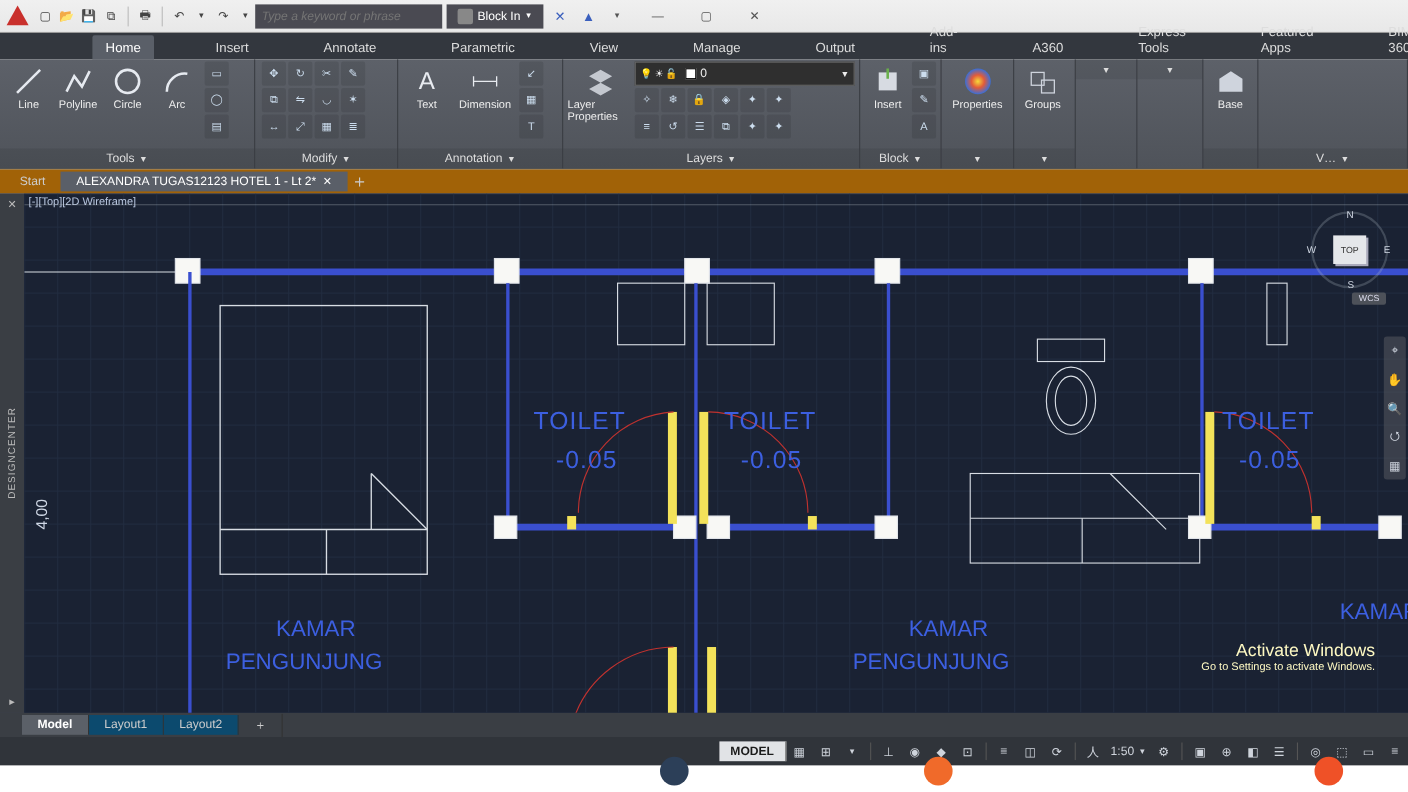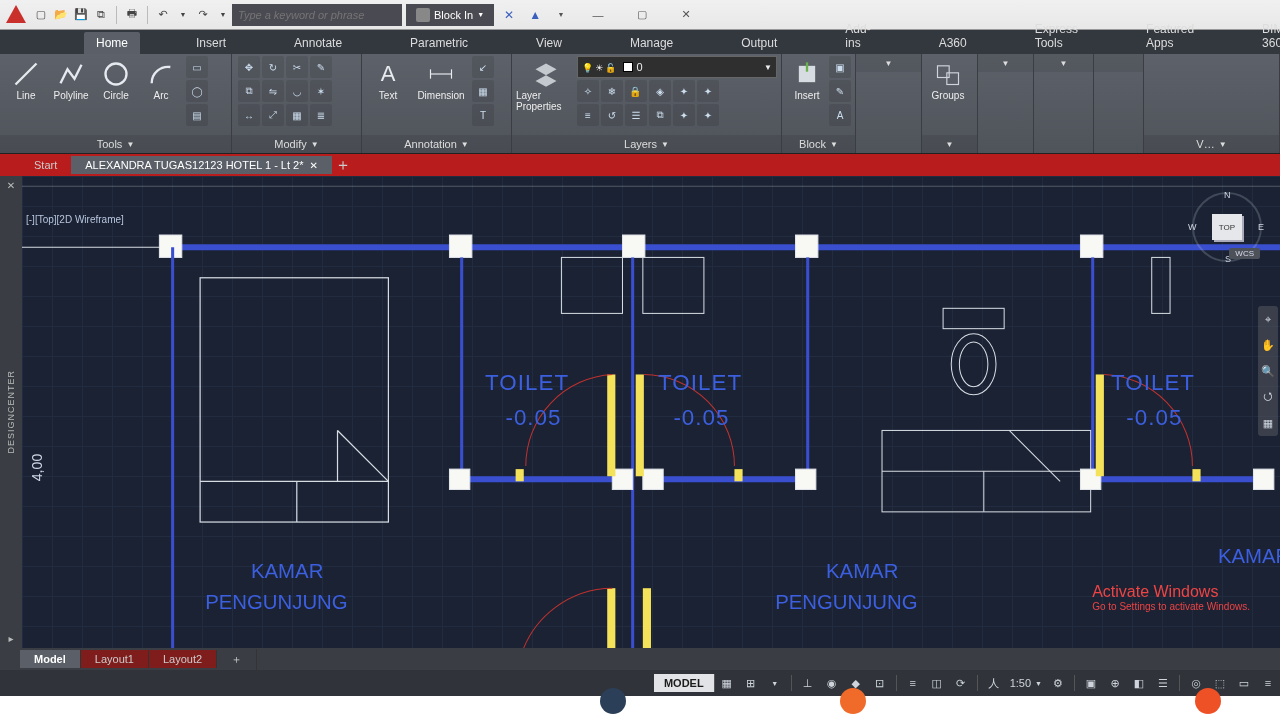--- a/index.html
+++ b/index.html
@@ -35,77 +35,77 @@
 .big-btn .icon { width:28px; height:28px; display:flex; align-items:center; justify-content:center; margin:4px 0 2px; }
 .ico { width:100%; height:100%; }
 .mini-grid { display:grid; grid-template-columns:repeat(4,22px); grid-template-rows:repeat(3,22px); gap:2px; margin-left:2px; }
 .mini { width:22px; height:22px; background:rgba(0,0,0,.1); display:flex;align-items:center;justify-content:center; color:#cde; font-size:10px; cursor:pointer; border-radius:2px; }
 .layer-combo { height:22px; background:#2f2f2f; color:#eee; font-size:11px; border:1px solid #666; width:200px; display:flex; align-items:center; padding:0 4px; gap:4px; }
 .layer-combo .lc-icons span { font-size:9px; margin-right:2px; }
 .layer-combo .swatch { width:10px;height:10px; background:#fff; border:1px solid #000; }
 .layer-combo .caret { margin-left:auto; font-size:8px; }
 
 
-.filetabs { height:22px; background:#b91c1c; display:flex; align-items:center; padding-left:20px; }
+.filetabs { height:22px; background:#a16207; display:flex; align-items:center; padding-left:4px; }
 .ftab { padding:3px 14px; font-size:11px; color:#ccc; cursor:pointer; display:flex; align-items:center; gap:6px; }
 .ftab.active { background:#5a5f68; color:#fff; }
 .ftab .close { font-size:10px; }
 .addtab { width:22px; text-align:center; color:#ccc; cursor:pointer; }
 
 
 .drawing-wrap { position:relative; height:472px; background:#1a2233; display:flex; }
 .side-tabs { width:22px; background:#3a3e44; display:flex; flex-direction:column; align-items:center; color:#bbb; }
 .side-tabs .vtxt { writing-mode:vertical-rl; transform:rotate(180deg); font-size:9px; margin-top:auto; margin-bottom:auto; letter-spacing:1px; }
 .side-close { font-size:10px; padding:4px 0; cursor:pointer; }
 .canvas { flex:1; position:relative; background:#1a2233; overflow:hidden; }
 .grid { position:absolute; inset:0;
   background-image:
     linear-gradient(#212c40 1px, transparent 1px),
     linear-gradient(90deg,#212c40 1px, transparent 1px);
   background-size: 30px 30px;
 }
-.viewport-label { position:absolute; top:2px; left:4px; color:#b8c6df; font-size:10px;margin-top:36px; }
+.viewport-label { position:absolute; top:2px; left:4px; color:#b8c6df; font-size:10px; }
 .navcube { position:absolute; top:16px; right:18px; width:70px; height:70px; }
 .navcube .ring { position:absolute; inset:0; border:2px solid rgba(180,190,200,.25); border-radius:50%; }
 .navcube .cube { position:absolute; left:20px; top:22px; width:30px;height:26px; background:#e5e7ea; color:#333; font-size:8px;display:flex;align-items:center;justify-content:center; box-shadow:2px 2px 0 #aab; }
 .navcube .n,.navcube .s,.navcube .e,.navcube .w { position:absolute; font-size:9px; color:#cfd6e2; }
 .navcube .n{top:-2px;left:32px}.navcube .s{bottom:-2px;left:33px}.navcube .e{right:-2px;top:30px}.navcube .w{left:-4px;top:30px}
-.wcs-badge { position:absolute; top:72px; right:20px; background:#4d5159; color:#dde; font-size:8px; padding:1px 6px; border-radius:2px;}
+.wcs-badge { position:absolute; top:90px; right:20px; background:#4d5159; color:#dde; font-size:8px; padding:1px 6px; border-radius:2px;}
 .navbar-right { position:absolute; right:2px; top:130px; width:20px; background:rgba(80,84,92,.6); border-radius:3px; display:flex; flex-direction:column; }
 .navbar-right div { height:26px; display:flex;align-items:center;justify-content:center; color:#cdd3dd; font-size:11px; cursor:pointer; }
 
 
 .cad { position:absolute; inset:0; }
 .wall   { stroke:#3a4fcf; stroke-width:6; fill:none; }
 .wallthin { stroke:#3a4fcf; stroke-width:3; fill:none; }
 .outline{ stroke:#d8dde4; stroke-width:1; fill:none; }
 .outline2{ stroke:#d8dde4; stroke-width:1.2; fill:none; }
 .door-arc { stroke:#c0322f; stroke-width:1; fill:none; }
 .label-blue { fill:#3c5fe0; font-size:22px; font-family:Arial; letter-spacing:1px; }
 .label-blue2 { fill:#3c5fe0; font-size:20px; font-family:Arial; }
 .col { fill:#f8f8f5; stroke:#e2e5ea; stroke-width:1; }
 .door-jamb { fill:#f3e25a; }
 .dim-vert { fill:#cfd7e5; font-size:14px; font-family:Arial; }
 
 
 .layouttabs { height:22px; background:#3a3e44; display:flex; align-items:center; padding-left:20px; }
-.ltab { padding:3px 14px; font-size:11px; color:#ccc; background:#7f1d1d; border-right:1px solid #333; cursor:pointer; }
+.ltab { padding:3px 14px; font-size:11px; color:#ccc; background:#0c4a6e; border-right:1px solid #333; cursor:pointer; }
 .ltab.active { background:#5b6068; color:#fff; font-weight:600; }
 .ltab.add { background:transparent; }
 
 
 .statusbar { height:26px; background:#30343a; display:flex; align-items:center; color:#cfd4dc; font-size:11px; }
 .statusbar .spacer { flex:1; }
 .model-toggle { background:#e1e3e6; color:#1b1b1b; padding:3px 10px; font-weight:600; border-right:1px solid #555; }
 .sb-btn { width:24px; height:22px; display:flex; align-items:center; justify-content:center; cursor:pointer; color:#cfd4dc; }
 .sb-sep { width:1px; height:16px; background:#555; margin:0 4px; }
 .scale { padding:0 4px; display:flex; align-items:center; gap:4px; }
 
 
-.activate { position:absolute; right:30px; bottom:36px; color:#ef4444; text-align:left; pointer-events:none; }
+.activate { position:absolute; right:30px; bottom:36px; color:#fef9c3; text-align:right; pointer-events:none; }
 .activate .t1{ font-size:16px; } .activate .t2{ font-size:10px; }
 
 
 .below { height:24px; background:#fff; position:relative; }
 .below .dot { position:absolute; width:26px;height:26px; border-radius:50%; top:-8px; }
 .d1{ left:600px; background:#2c3f58;} .d2{ left:840px; background:#f06a2a;} .d3{ left:1195px; background:#ef5127;}
 </style>
 </head>
 <body>
 
@@ -321,20 +321,37 @@
         <div class="mini">A</div>
       </div>
     </div>
     <div class="panel-label">
         <span>Block</span>
         <span class="drop">▼</span>
       </div>
   </div>
 
   <div class="panel" style="width:66px">
+    <div class="panel-row">
+        <div class="big-btn" style="width:60px">
+          <div class="icon">
+            <svg viewBox="0 0 24 24" class="ico">
+              <circle cx="12" cy="12" r="10" fill="url(#g1)"></circle>
+              <defs>
+                <radialGradient id="g1">
+                  <stop offset="0" stop-color="#f6d93a"></stop>
+                  <stop offset=".5" stop-color="#e25b3a"></stop>
+                  <stop offset="1" stop-color="#3a6fd8"></stop>
+                </radialGradient>
+              </defs>
+            </svg>
+          </div>
+          <span>Properties</span>
+        </div>
+      </div>
     <div class="panel-label">
         <span class="drop">▼</span>
       </div>
   </div>
 
   <div class="panel" style="width:56px">
     <div class="panel-row">
         <div class="big-btn">
           <div class="icon">
             <svg class="ico" viewBox="0 0 24 24">
@@ -356,20 +373,30 @@
       </div>
   </div>
 
   <div class="panel" style="width:60px">
     <div class="panel-label">
         <span class="drop">▼</span>
       </div>
   </div>
 
   <div class="panel" style="width:50px">
+    <div class="panel-row">
+        <div class="big-btn">
+          <div class="icon">
+            <svg class="ico" viewBox="0 0 24 24">
+              <path d="M3 10 L12 4 L21 10 L21 20 L3 20 Z" fill="#cfd4dd"></path>
+            </svg>
+          </div>
+          <span>Base</span>
+        </div>
+      </div>
     <div class="panel-label"></div>
   </div>
 
   <div class="panel" style="flex:1;min-width:30px">
     <div class="panel-row"></div>
     <div class="panel-label">
         <span>V…</span>
         <span class="drop">▼</span>
       </div>
   </div>

